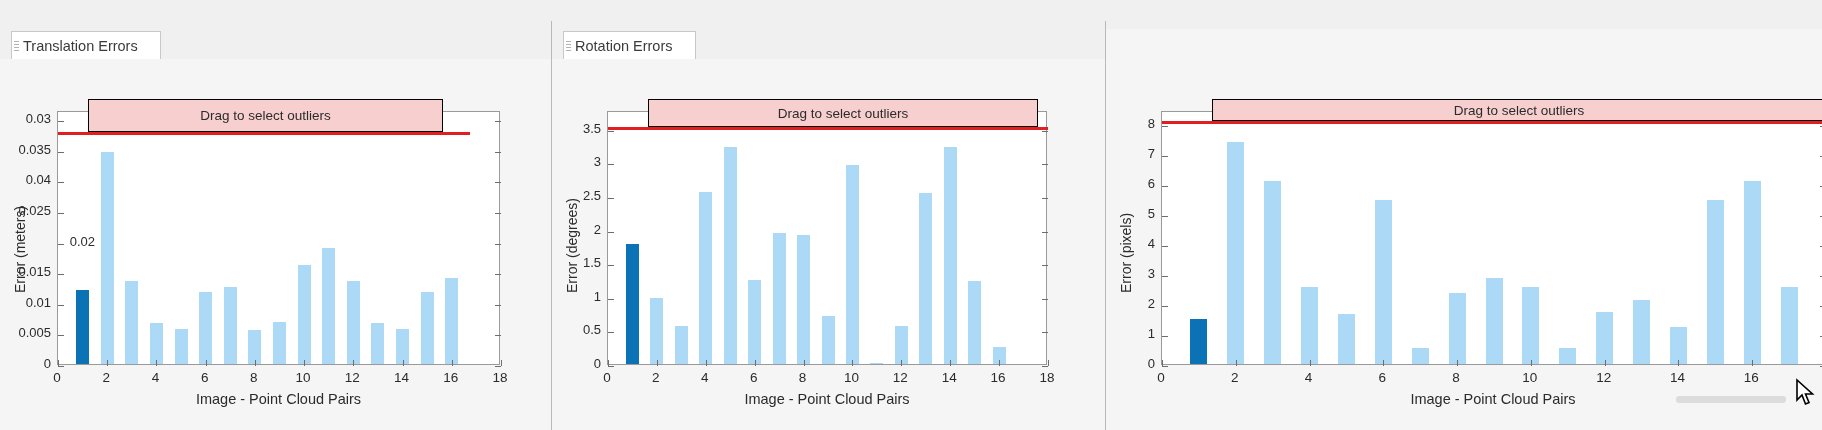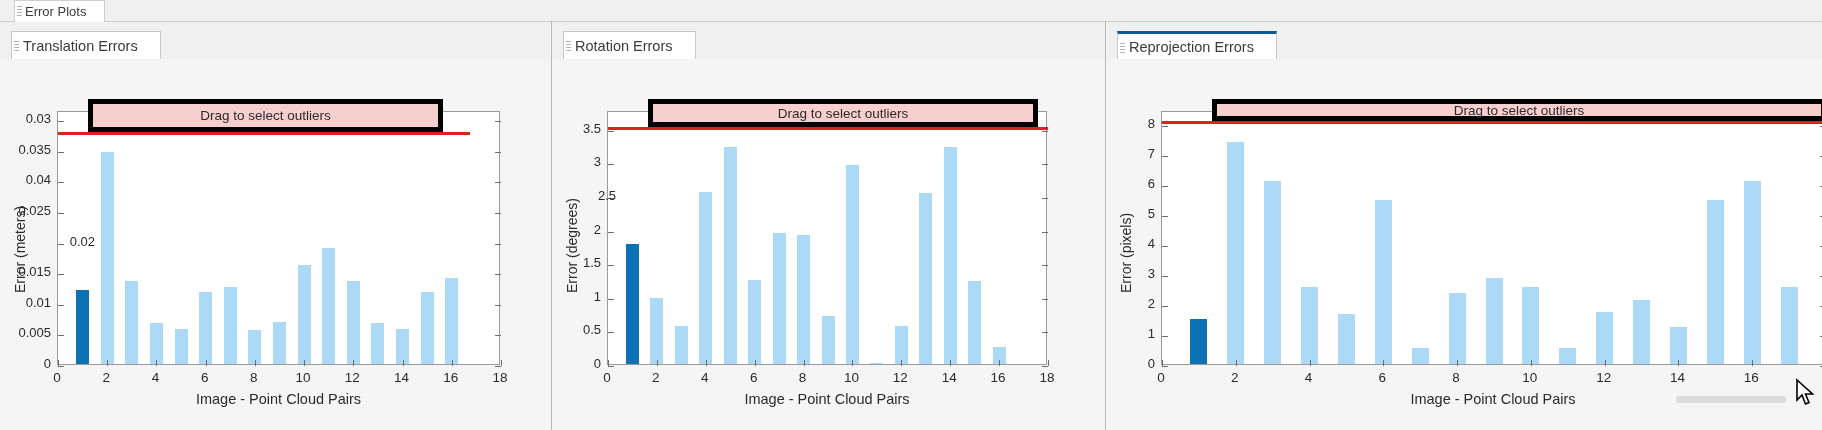--- a/index.html
+++ b/index.html
@@ -60,38 +60,32 @@
   }
   .xlabel{position:absolute;font-size:14.5px;color:#2b2b2b;white-space:nowrap;text-align:center;}
   .ytick{position:absolute;font-size:13px;color:#2b2b2b;white-space:nowrap;text-align:right;}
   .xtick{position:absolute;font-size:13.5px;color:#2b2b2b;white-space:nowrap;text-align:center;}
   .tickmark-y{position:absolute;height:1px;background:#6e6e6e;}
   .tickmark-x{position:absolute;width:1px;background:#6e6e6e;}
   .bar{position:absolute;bottom:0;background:#abd9f6;}
   .bar.sel{background:#0a72b5;}
   .thresh{position:absolute;height:3px;background:#e02020;}
   .dragband{
-    position:absolute;background:#f8cfcf;border:5px solid #000000;
+    position:absolute;background:#f8cfcf;border:1px solid #000000;
     box-sizing:border-box;display:flex;align-items:center;justify-content:center;
     font-size:13.5px;color:#2b2b2b;white-space:nowrap;
   }
   .cursor{position:absolute;width:22px;height:30px;}
   .scrollstub{position:absolute;height:7px;background:#dcdcdc;border-radius:3px;}
 </style>
 </head>
 <body>
 
 <div id="root">
 
-  <div class="doc-tabbar">
-    <div class="doc-tab">
-      <span class="grip doc-grip"></span>
-      <span>Error Plots</span>
-    </div>
-  </div>
 
   <div class="panel" id="panel0" style="left:0;width:551px;">
     <div class="panel-tabrow">
       <div class="panel-tab" id="tab0">
         <span class="grip tab-grip"></span>
         <span>Translation Errors</span>
       </div>
     </div>
     <div class="plotwrap" id="plot0">
         <div class="axes" style="left: 57px; top: 52px; width: 443px; height: 254px;">
@@ -219,46 +213,40 @@
           <div class="tickmark-x" style="top: 248px; height: 6px; left: 391.111px;"></div>
           <div class="tickmark-x" style="top: 248px; height: 6px; left: 440px;"></div>
           <div class="thresh" style="left: 0px; width: 440px; top: 15.455px;"></div>
           <div class="dragband" style="left: 40px; width: 390px; top: -13px; height: 28.455px;">Drag to select outliers</div>
         </div>
         <div class="ytick" style="left: -1px; width: 50px; top: 297px;">0</div>
         <div class="ytick" style="left: -1px; width: 50px; top: 263.402px;">0.5</div>
         <div class="ytick" style="left: -1px; width: 50px; top: 229.804px;">1</div>
         <div class="ytick" style="left: -1px; width: 50px; top: 196.206px;">1.5</div>
         <div class="ytick" style="left: -1px; width: 50px; top: 162.608px;">2</div>
-        <div class="ytick" style="left: -1px; width: 50px; top: 129.011px; padding-left: 15px;">2.5</div>
+        <div class="ytick" style="left: -1px; width: 50px; top: 129.011px;">2.5</div>
         <div class="ytick" style="left: -1px; width: 50px; top: 95.4127px;">3</div>
         <div class="ytick" style="left: -1px; width: 50px; top: 61.8148px;">3.5</div>
         <div class="xtick" style="left: 35px; width: 40px; top: 311px;">0</div>
         <div class="xtick" style="left: 83.8889px; width: 40px; top: 311px;">2</div>
         <div class="xtick" style="left: 132.778px; width: 40px; top: 311px;">4</div>
         <div class="xtick" style="left: 181.667px; width: 40px; top: 311px;">6</div>
         <div class="xtick" style="left: 230.556px; width: 40px; top: 311px;">8</div>
         <div class="xtick" style="left: 279.444px; width: 40px; top: 311px;">10</div>
         <div class="xtick" style="left: 328.333px; width: 40px; top: 311px;">12</div>
         <div class="xtick" style="left: 377.222px; width: 40px; top: 311px;">14</div>
         <div class="xtick" style="left: 426.111px; width: 40px; top: 311px;">16</div>
         <div class="xtick" style="left: 475px; width: 40px; top: 311px;">18</div>
         <div class="ylabel" style="left: 12px; top: 234px;">Error (degrees)</div>
         <div class="xlabel" style="left: 55px; width: 440px; top: 332px;">Image - Point Cloud Pairs</div>
       </div>
   </div>
   <div class="panel-sep" style="left:1105px;"></div>
 
   <div class="panel" id="panel2" style="left:1106px;width:716px;">
-    <div class="panel-tabrow">
-      <div class="panel-tab active" id="tab2">
-        <span class="grip tab-grip"></span>
-        <span>Reprojection Errors</span>
-      </div>
-    </div>
     <div class="plotwrap" id="plot2">
         <div class="axes" style="left: 55px; top: 52px; width: 664px; height: 254px;">
           <div class="bar sel" style="left: 28.3889px; width: 17px; height: 45.0888px;"></div>
           <div class="bar" style="left: 65.2778px; width: 17px; height: 221.837px;"></div>
           <div class="bar" style="left: 102.167px; width: 17px; height: 182.76px;"></div>
           <div class="bar" style="left: 139.056px; width: 17px; height: 77.2521px;"></div>
           <div class="bar" style="left: 175.944px; width: 17px; height: 50.4994px;"></div>
           <div class="bar" style="left: 212.833px; width: 17px; height: 163.822px;"></div>
           <div class="bar" style="left: 249.722px; width: 17px; height: 16.232px;"></div>
           <div class="bar" style="left: 286.611px; width: 17px; height: 71.2402px;"></div>

